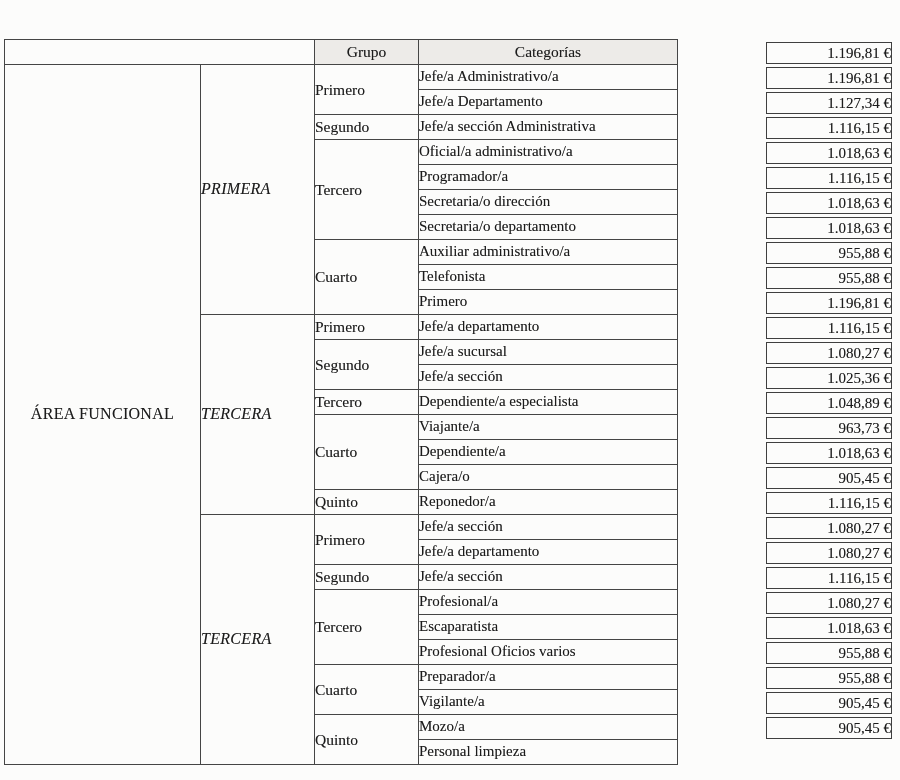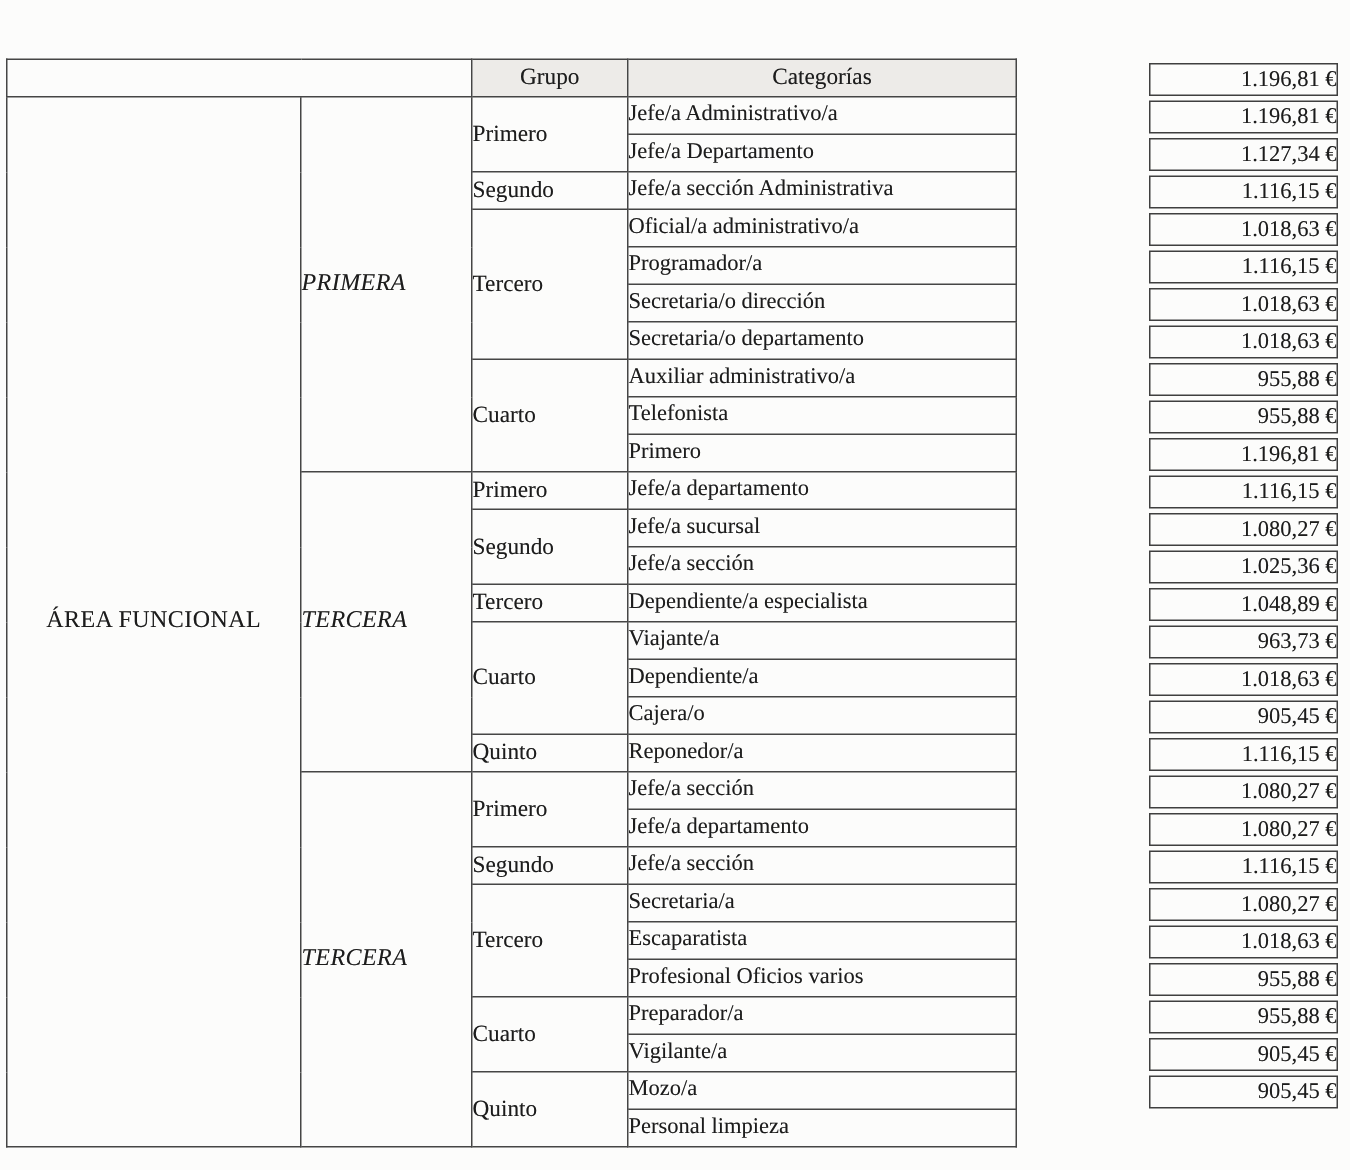--- a/index.html
+++ b/index.html
@@ -165,21 +165,21 @@
     </tr>
     <tr>
           <td class="cat">Jefe/a departamento</td>
         </tr>
     <tr>
       <td class="grp">Segundo</td>
       <td class="cat">Jefe/a sección</td>
     </tr>
     <tr>
       <td class="grp" rowspan="3">Tercero</td>
-      <td class="cat">Secretaria/a</td>
+      <td class="cat">Profesional/a</td>
     </tr>
     <tr>
           <td class="cat">Escaparatista</td>
         </tr>
     <tr>
           <td class="cat">Profesional Oficios varios</td>
         </tr>
     <tr>
       <td class="grp" rowspan="2">Cuarto</td>
       <td class="cat">Preparador/a</td>

